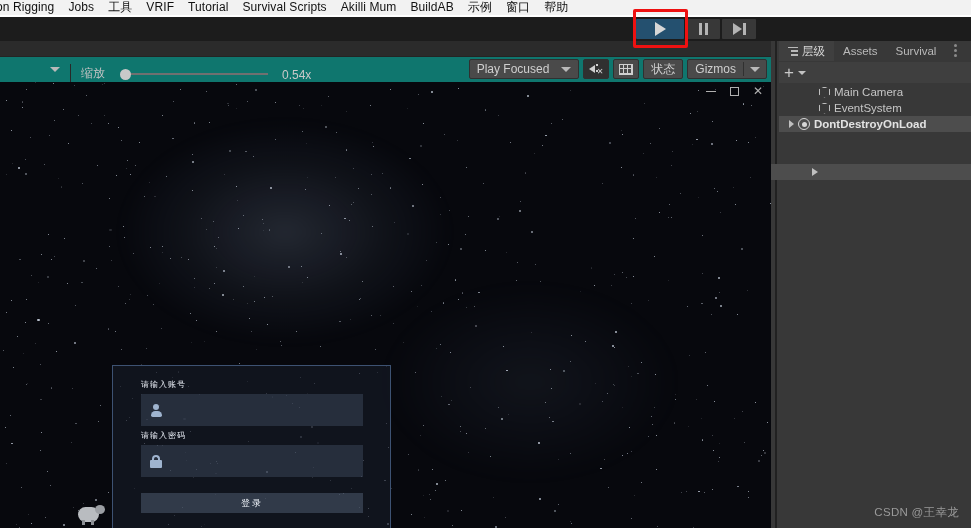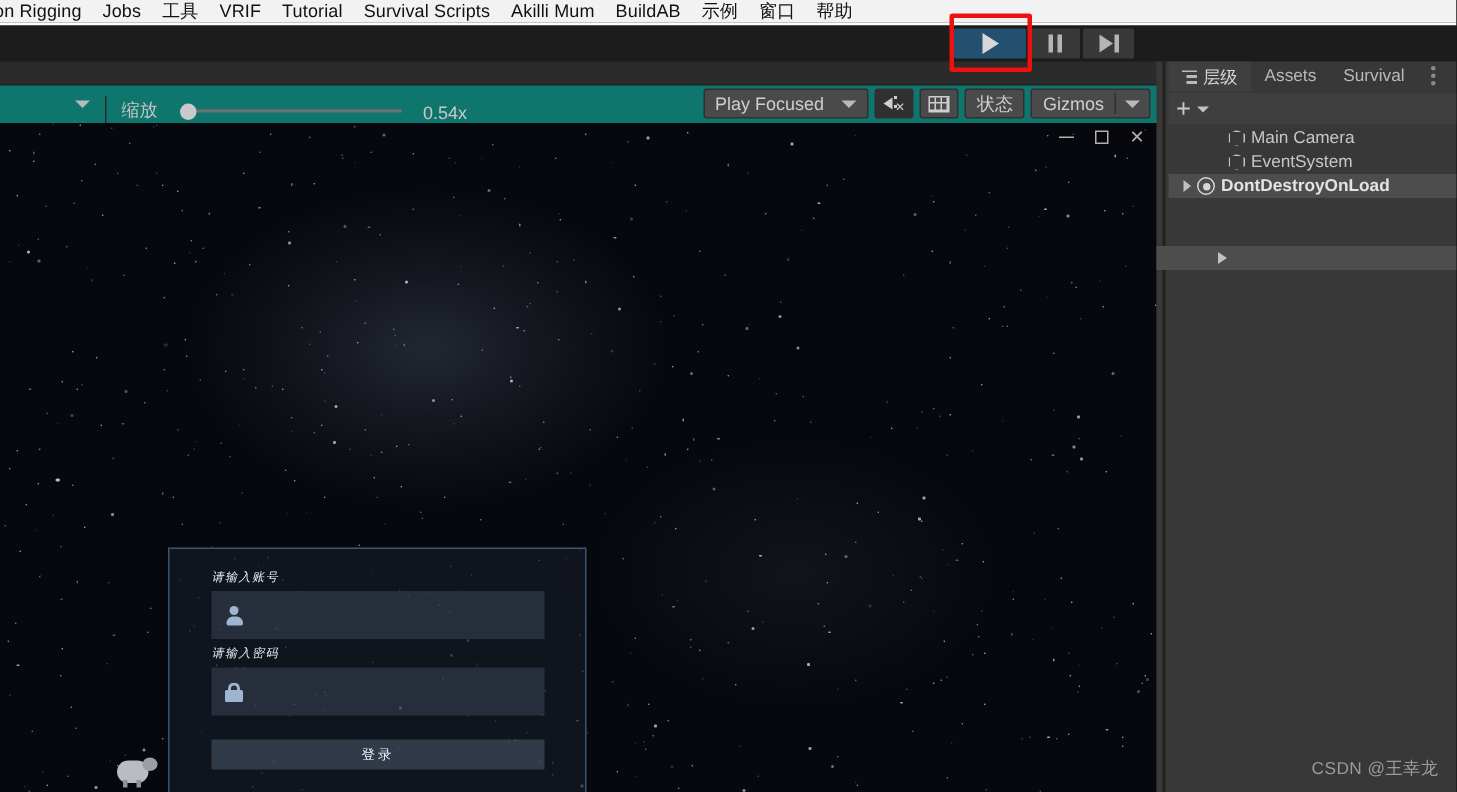--- a/index.html
+++ b/index.html
@@ -91,21 +91,21 @@
   .neb2{ position:absolute; left:380px; top:200px; width:300px; height:200px; border-radius:50%;
     background:radial-gradient(ellipse at 50% 50%, rgba(110,128,160,.10) 0%, rgba(10,14,22,0) 70%);
     filter:blur(8px); }
   .stars{ position:absolute; inset:0; }
   .st{ position:absolute; background:#cfd8e6; border-radius:50%; }
 
   
   .login{ position:absolute; left:112px; top:283px; width:279px; height:178px;
     border:1px solid #3d5272; background:rgba(22,28,40,.62); }
   .lgroup{ position:absolute; }
-  .lbl-sm{ font-size:8px; color:#e8edf5; letter-spacing:1px;font-style:italic; }
+  .lbl-sm{ font-size:8px; color:#e8edf5; letter-spacing:1px; }
   .field{ width:222px; height:32px; background:rgba(72,86,108,.40); display:flex;
     align-items:center; padding-left:9px; margin-top:4px; }
   .glyph-user{ width:12px; height:13px; position:relative; }
   .glyph-user .h{ position:absolute; left:3px; top:0; width:6px; height:6px; border-radius:50%;
     background:#9fb4cf; }
   .glyph-user .b{ position:absolute; left:0.5px; top:7px; width:11px; height:6px;
     border-radius:5px 5px 2px 2px; background:#9fb4cf; }
   .glyph-lock{ width:12px; height:13px; position:relative; }
   .glyph-lock .sh{ position:absolute; left:2px; top:0; width:8px; height:7px;
     border:2px solid #9fb4cf; border-bottom:none; border-radius:4px 4px 0 0; }

